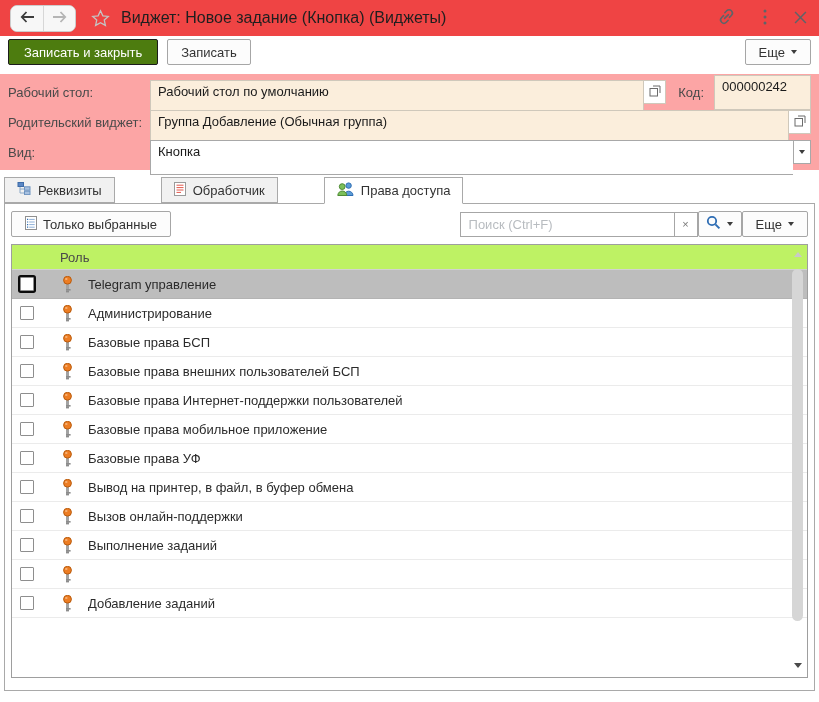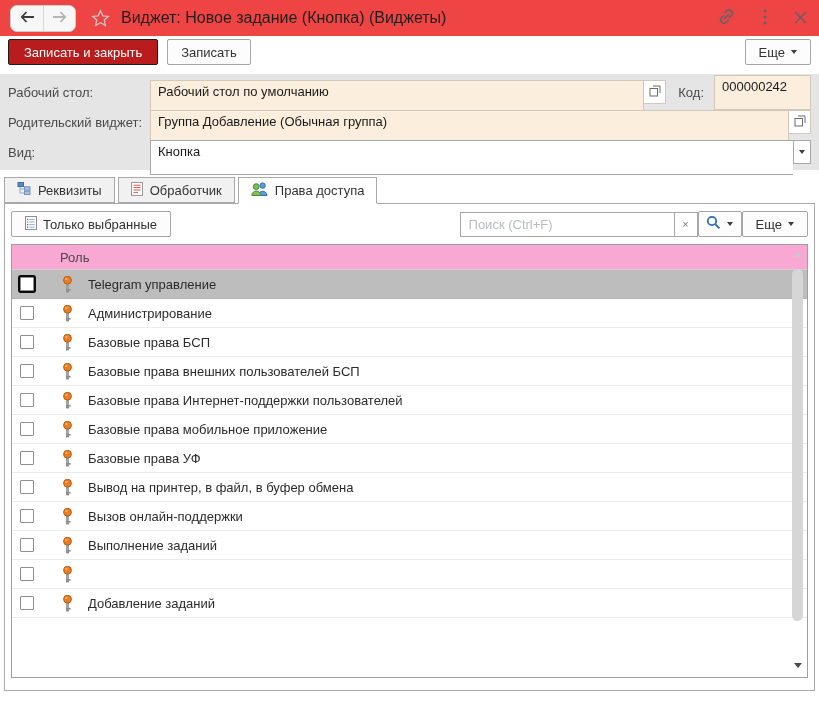--- a/index.html
+++ b/index.html
@@ -13,53 +13,53 @@
   .nav-btn { width:32px; height:25px; display:flex; align-items:center; justify-content:center; background:#f7f7f7; border:none; cursor:pointer; }
   .nav-btn + .nav-btn { border-left:1px solid #d7d7d7; }
   .star-wrap { margin-left:14px; display:flex; align-items:center; }
   .page-title { margin-left:10px; font-size:16px; color:#1f1f1f; font-weight:400; white-space:nowrap; }
   .titlebar-right { margin-left:auto; display:flex; align-items:center; gap:27px; }
   .tb-icon-btn { background:none; border:none; cursor:pointer; display:flex; align-items:center; color:#5f6368; font-size:17px; line-height:1; }
 
   
   .cmdbar { display:flex; align-items:center; gap:9px; padding:3px 8px 5px 8px; }
   .btn { height:26px; background:#fcfcfc; border:1px solid #a6a6a6; border-radius:2px; padding:0 13px; font-size:13px; color:#333; font-family:inherit; cursor:pointer; display:inline-flex; align-items:center; gap:6px; }
-  .btn-primary { background:#b91c1c; border-color:#1c1c1c; color:#fff; padding:0 15px; }
+  .btn-primary { background:#4d7c0f; border-color:#1c1c1c; color:#fff; padding:0 15px; }
   .push-right { margin-left:auto; }
   .caret { width:0; height:0; border-left:3.5px solid transparent; border-right:3.5px solid transparent; border-top:4px solid #3c3c3c; display:inline-block; }
 
   
-  .form-panel { margin-top:4px; padding:6px 8px; background:#e5e5e5; display:flex; flex-direction:column; gap:6px; }
+  .form-panel { margin-top:4px; padding:6px 8px; background:#fca5a5; display:flex; flex-direction:column; gap:6px; }
   .form-row { display:flex; align-items:center; height:24px; }
   .form-label { width:142px; flex:0 0 142px; color:#4a4a4a; }
   .field-wrap { display:flex; flex:1 1 auto; height:24px; }
   .field { flex:1 1 auto; height:35px; line-height:22px; border:1px solid #cfc8bb; background:#fbeedc; padding:0 7px; color:#1a1a1a; white-space:nowrap; overflow:hidden; }
   .field.white { background:#fff; border-color:#a8a8a8; border-right:none; }
   .choose-btn { width:23px; height:24px; background:#fff; border:1px solid #cfc8bb; margin-left:-1px; display:flex; align-items:center; justify-content:center; cursor:pointer; }
   .drop-btn { width:18px; height:24px; background:#fff; border:1px solid #a8a8a8; display:flex; align-items:center; justify-content:center; cursor:pointer; }
   .code-label { margin:0 10px 0 12px; color:#4a4a4a; }
   .code-field { flex:0 0 97px; }
 
   
-  .tabs { display:flex; align-items:flex-end; margin:6px 4px 0 4px; height:27px; position:relative; z-index:2; }
+  .tabs { display:flex; align-items:flex-end; margin:6px 4px 0 4px; height:27px; position:relative; z-index:2;gap:43px; }
   .tab { display:flex; align-items:center; gap:7px; height:26px; padding:0 12px; background:#f1f1f1; border:1px solid #a9a9a9; margin-right:3px; cursor:pointer; color:#333; }
   .tab.active { background:#fff; height:27px; border-bottom:1px solid #fff; margin-bottom:-1px;justify-content:center; }
 
   
   .tab-content { margin:0 4px; border:1px solid #a9a9a9; background:#fff; height:488px; position:relative; z-index:1; }
   .list-toolbar { display:flex; align-items:center; padding:7px 6px; }
   .search-wrap { display:flex; align-items:stretch; width:238px; height:25px; border:1px solid #a6a6a6; background:#fff; }
   .search-input { flex:1 1 auto; border:none; outline:none; padding:0 8px; font-family:inherit; font-size:13px; color:#333; min-width:0; }
   .search-input::placeholder { color:#b8bcc0; }
   .search-clear { width:23px; border:none; border-left:1px solid #a6a6a6; background:#fff; color:#777; font-size:11px; cursor:pointer; }
   .icon-drop-btn { width:44px; justify-content:center; padding:0 6px; }
 
   
   .roles-table { margin:0 6px; height:434px; border:1px solid #9e9e9e; position:relative; overflow:hidden; background:#fff; }
-  .thead { height:25px; background:#f9a8d4; border-bottom:1px solid #d2d2d2; display:flex; align-items:center; }
+  .thead { height:25px; background:#bef264; border-bottom:1px solid #d2d2d2; display:flex; align-items:center; }
   .thead-label { padding-left:48px; color:#4a4a4a; }
   .trow { height:29px; display:flex; align-items:center; border-bottom:1px solid #ebebeb; cursor:pointer; }
   .trow.selected { background:#bdbdbd; border-bottom-color:#b3b3b3; }
   .cb-cell { flex:0 0 30px; display:flex; justify-content:center; }
   .checkbox { width:14px; height:14px; background:#fff; border:1px solid #8e8e8e; border-radius:1px; display:inline-block; }
   .trow.selected .checkbox { box-shadow:0 0 0 2px #0a0a0a; }
   .key-cell { flex:0 0 22px; display:flex; justify-content:center; margin-left:14px; }
   .role-name { margin-left:10px; color:#2b2b2b; white-space:nowrap; }
 
   

